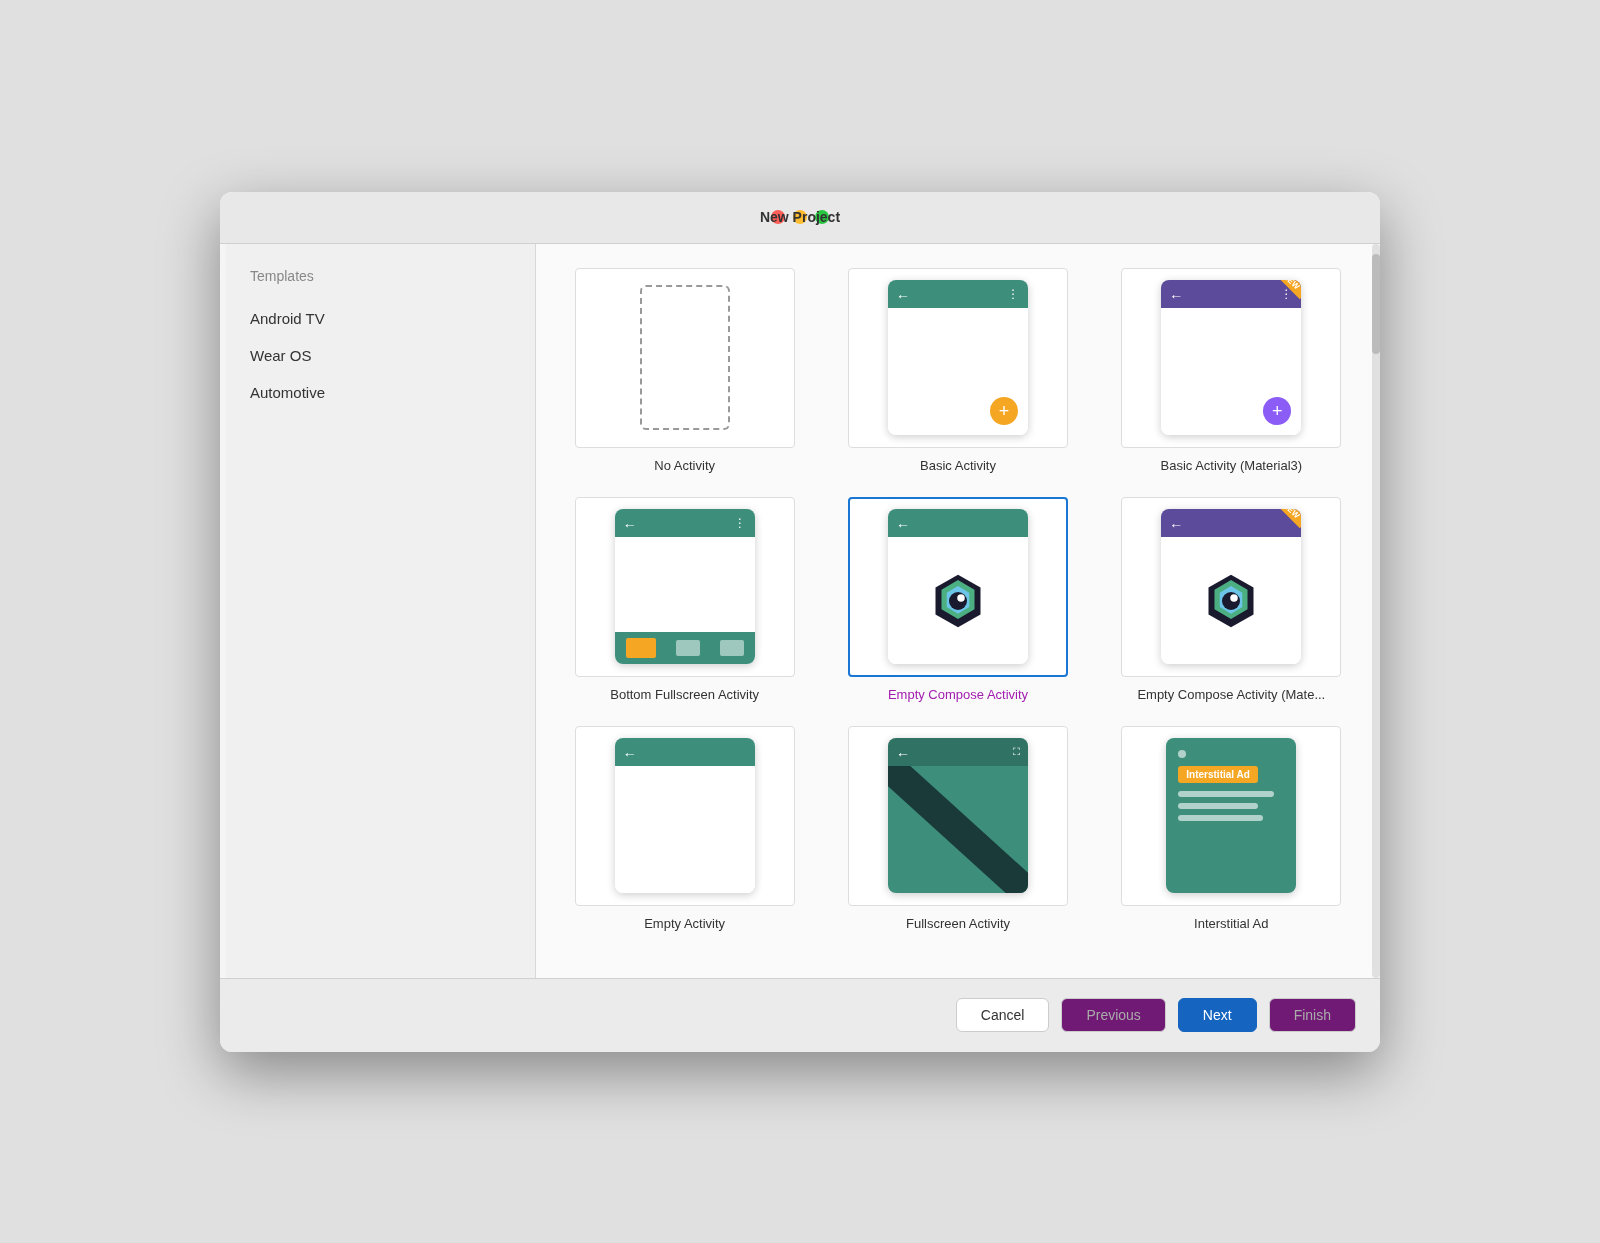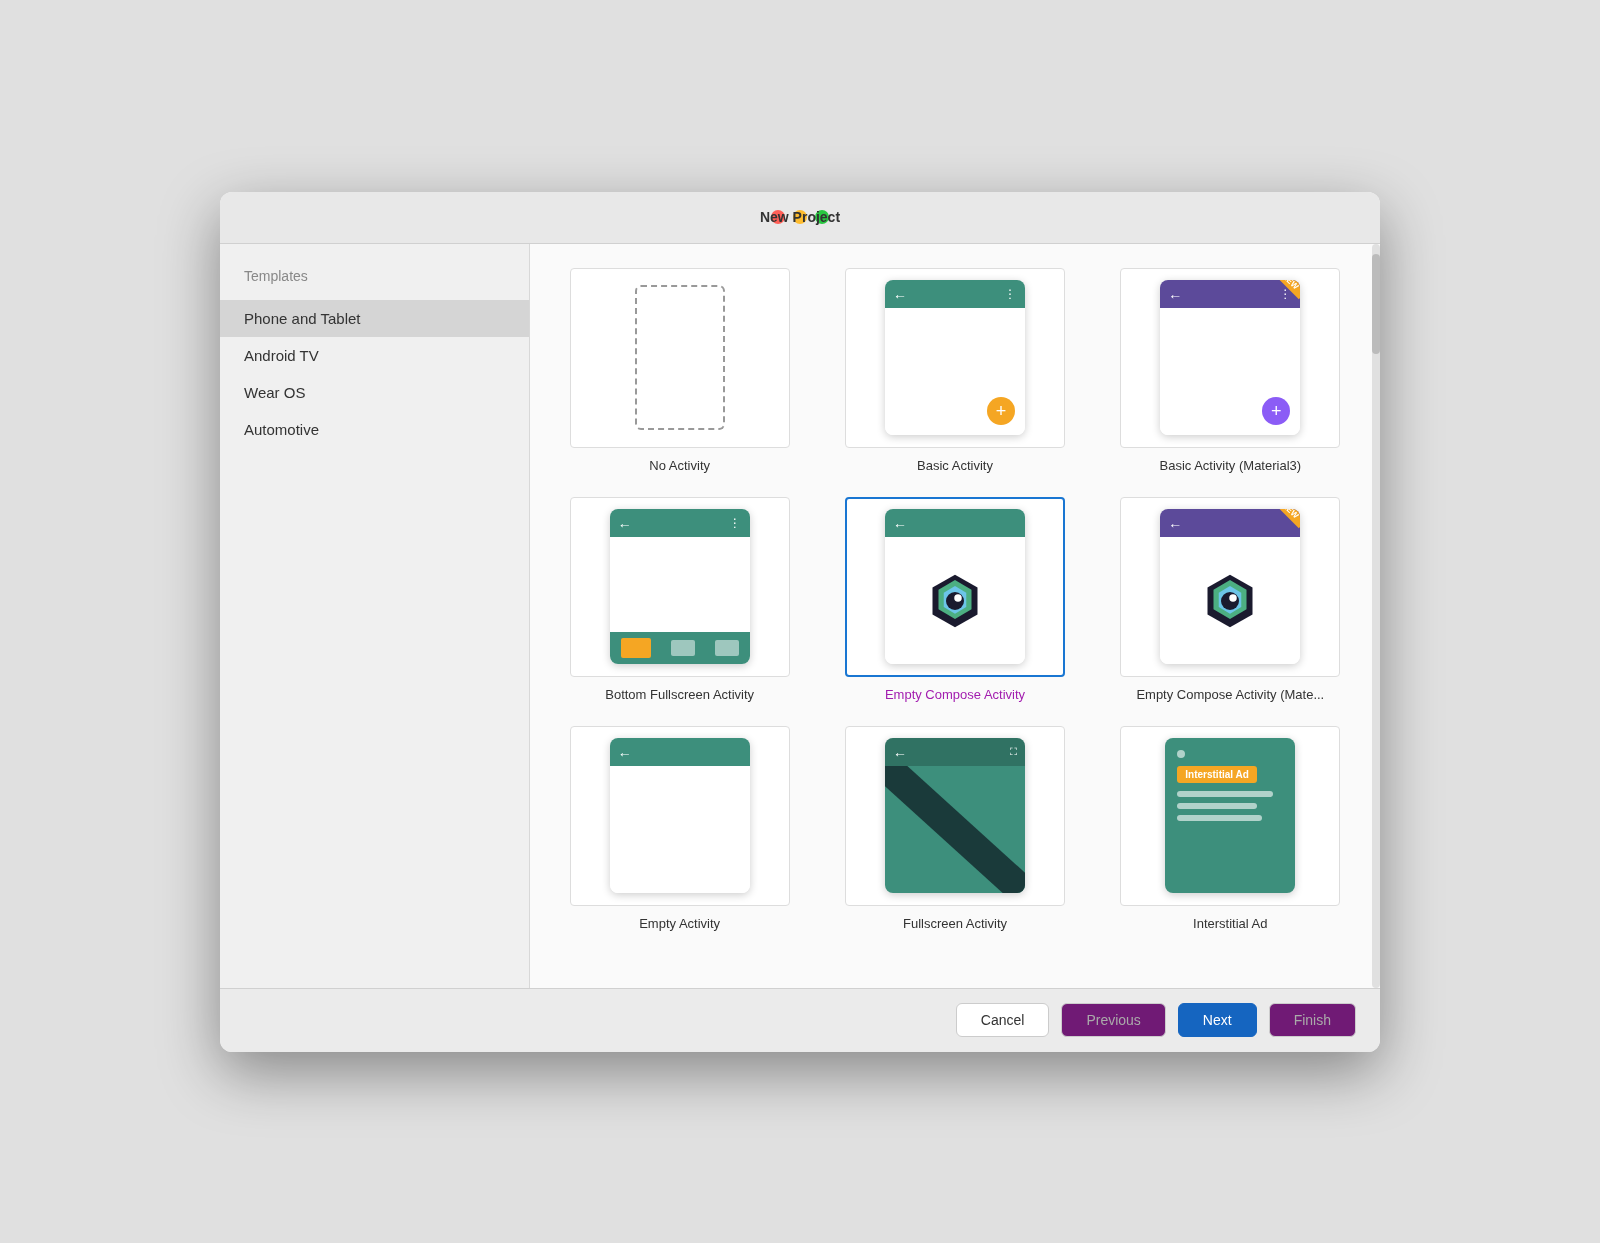--- a/index.html
+++ b/index.html
@@ -49,20 +49,21 @@
       left: 50%;
       transform: translateX(-50%);
       font-size: 14px;
       font-weight: 600;
       color: #333;
     }
     .content {
       display: flex;
       flex: 1;
       overflow: hidden;
+      margin-left: 6px;
     }
     .sidebar {
       width: 310px;
       background: #f0f0f0;
       border-right: 1px solid #d8d8d8;
       padding: 24px 0 0 0;
       flex-shrink: 0;
     }
     .sidebar-title {
       font-size: 14px;
@@ -320,21 +321,21 @@
       height: 100px;
       background: #bbb;
       border-radius: 4px;
       position: absolute;
       top: 10px;
     }
 
     .footer {
       background: #ebebeb;
       border-top: 1px solid #d0d0d0;
-      height: 64px;
+      height: 74px;
       display: flex;
       align-items: center;
       justify-content: flex-end;
       padding: 0 24px;
       gap: 12px;
       flex-shrink: 0;
     }
     .btn {
       padding: 8px 24px;
       border-radius: 6px;
@@ -365,21 +366,20 @@
       <div class="traffic-light tl-yellow"></div>
       <div class="traffic-light tl-green"></div>
     </div>
     <span class="window-title">New Project</span>
   </div>
 
   <div class="content">
 
     <div class="sidebar">
       <div class="sidebar-title">Templates</div>
-      <div class="sidebar-item active">Phone and Tablet</div>
       <div class="sidebar-item">Android TV</div>
       <div class="sidebar-item">Wear OS</div>
       <div class="sidebar-item">Automotive</div>
     </div>
 
     <div class="main-area" style="position:relative;">
       <div class="templates-grid">
 
         <div class="template-item">
           <div class="template-preview">

